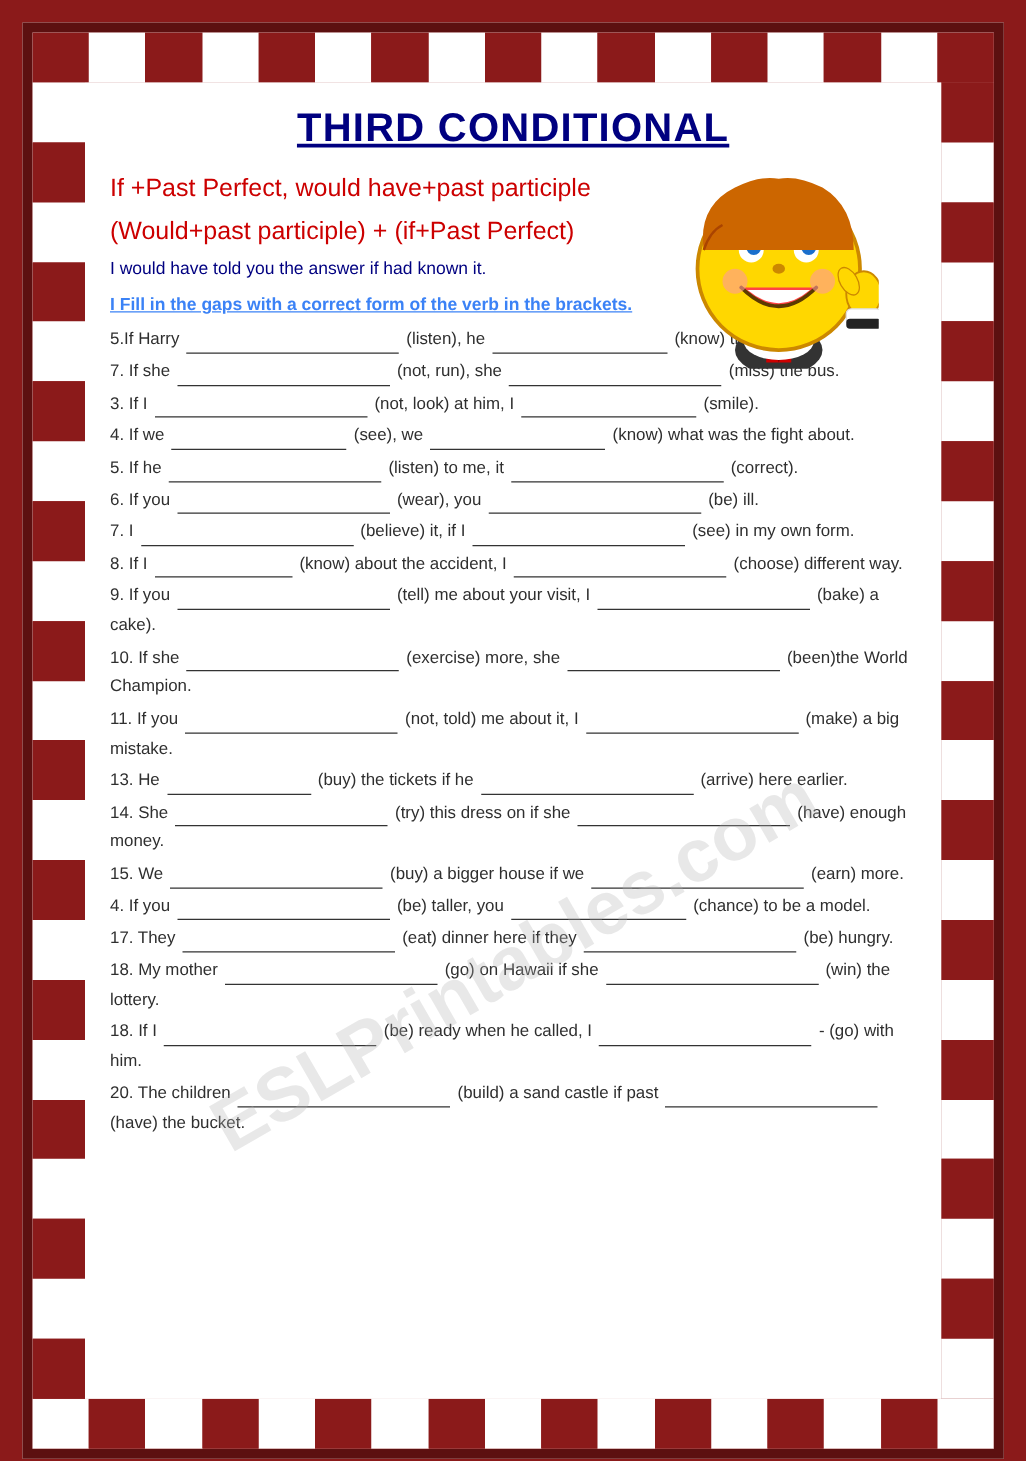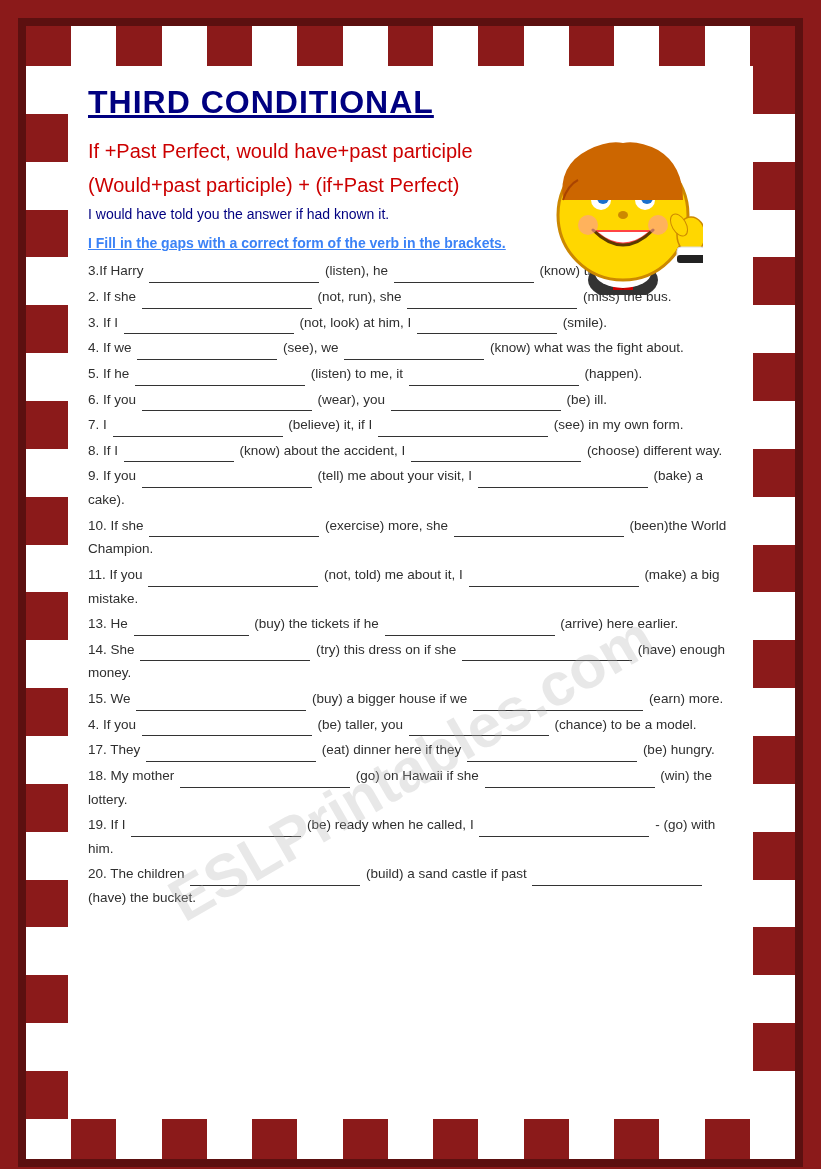--- a/index.html
+++ b/index.html
@@ -71,20 +71,21 @@
 
     .content-area {
       margin: 0 42px;
       padding: 10px 20px 20px 20px;
       background: white;
       min-height: calc(1133px - 80px);
       position: relative;
     }
 
     .title {
+      text-align: center;
       font-size: 32px;
       font-weight: bold;
       color: #000080;
       text-decoration: underline;
       margin-bottom: 14px;
       padding-top: 8px;
       letter-spacing: 1px;
     }
 
     .grammar-box {
@@ -289,37 +290,37 @@
             <rect x="134" y="130" width="28" height="8" rx="3" fill="#222"></rect>
           </svg>
         </div>
       </div>
 
       <p class="instruction">I Fill in the gaps with a correct form of the verb in the brackets.</p>
 
       <div class="exercises">
 
         <div class="exercise-item">
-          <span>3.If Harry </span><span class="blank blank-long"></span><span> (listen), he </span><span class="blank"></span><span> (know) the rules.</span>
-        </div>
-
-        <div class="exercise-item">
-          <span>2. If she </span><span class="blank blank-long"></span><span> (not, run), she </span><span class="blank blank-long"></span><span> (miss) the bus.</span>
+          <span>5.If Harry </span><span class="blank blank-long"></span><span> (listen), he </span><span class="blank"></span><span> (know) the rules.</span>
+        </div>
+
+        <div class="exercise-item">
+          <span>7. If she </span><span class="blank blank-long"></span><span> (not, run), she </span><span class="blank blank-long"></span><span> (miss) the bus.</span>
         </div>
 
         <div class="exercise-item">
           <span>3. If I </span><span class="blank blank-long"></span><span> (not, look) at him, I </span><span class="blank"></span><span> (smile).</span>
         </div>
 
         <div class="exercise-item">
           <span>4. If we </span><span class="blank"></span><span> (see), we </span><span class="blank"></span><span> (know) what was the fight about.</span>
         </div>
 
         <div class="exercise-item">
-          <span>5. If he </span><span class="blank blank-long"></span><span> (listen) to me, it </span><span class="blank blank-long"></span><span> (happen).</span>
+          <span>5. If he </span><span class="blank blank-long"></span><span> (listen) to me, it </span><span class="blank blank-long"></span><span> (correct).</span>
         </div>
 
         <div class="exercise-item">
           <span>6. If you </span><span class="blank blank-long"></span><span> (wear), you </span><span class="blank blank-long"></span><span> (be) ill.</span>
         </div>
 
         <div class="exercise-item">
           <span>7. I </span><span class="blank blank-long"></span><span> (believe) it, if I </span><span class="blank blank-long"></span><span> (see) in my own form.</span>
         </div>
 
@@ -358,21 +359,21 @@
 
         <div class="exercise-item">
           <span>17. They </span><span class="blank blank-long"></span><span> (eat) dinner here if they </span><span class="blank blank-long"></span><span> (be) hungry.</span>
         </div>
 
         <div class="exercise-item">
           <span>18. My mother </span><span class="blank blank-long"></span><span> (go) on Hawaii if she </span><span class="blank blank-long"></span><span> (win) the lottery.</span>
         </div>
 
         <div class="exercise-item">
-          <span>19. If I </span><span class="blank blank-long"></span><span> (be) ready when he called, I </span><span class="blank blank-long"></span><span> - (go) with him.</span>
+          <span>18. If I </span><span class="blank blank-long"></span><span> (be) ready when he called, I </span><span class="blank blank-long"></span><span> - (go) with him.</span>
         </div>
 
         <div class="exercise-item">
           <span>20. The children </span><span class="blank blank-long"></span><span> (build) a sand castle if past </span><span class="blank blank-long"></span><span> (have) the bucket.</span>
         </div>
 
       </div>
 
       <div class="watermark">ESLPrintables.com</div>
 

